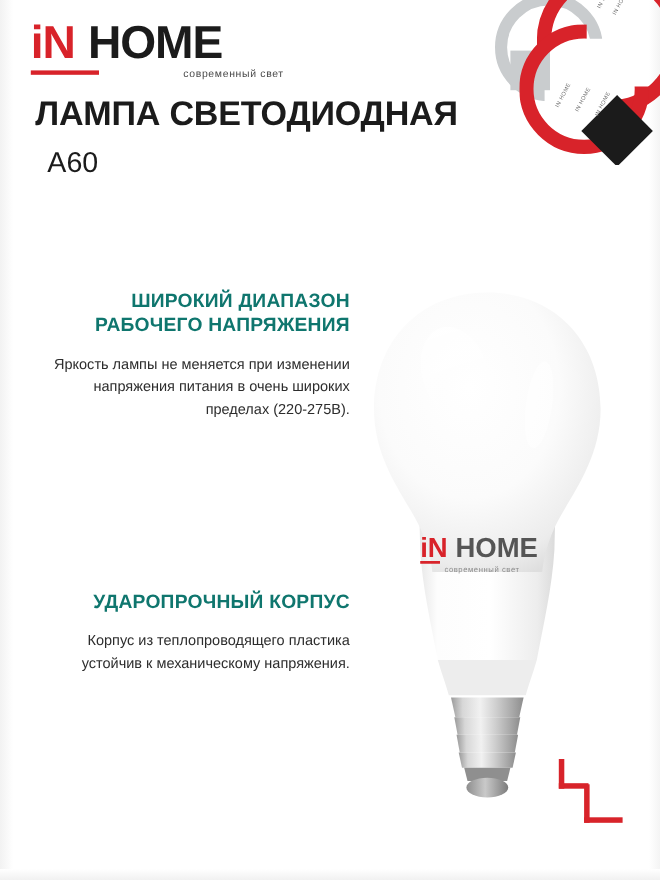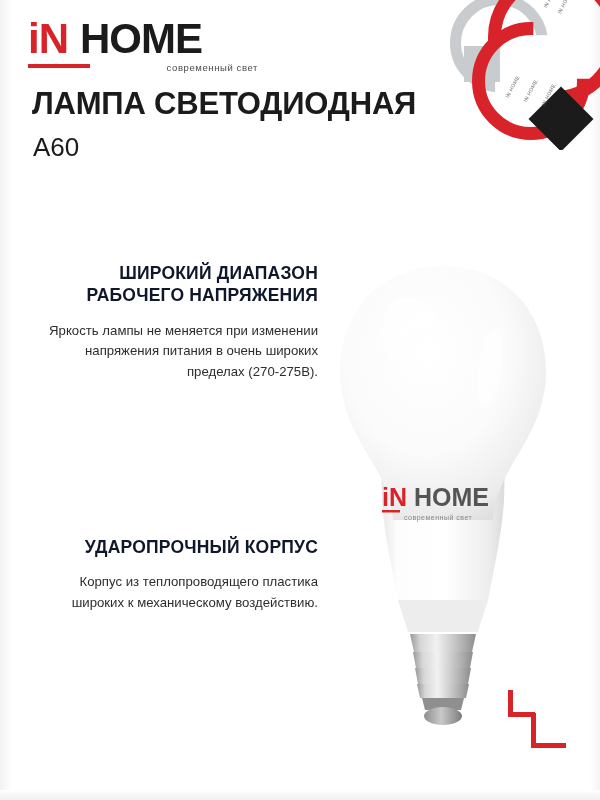--- a/index.html
+++ b/index.html
@@ -143,37 +143,37 @@
     left: 32px;
     top: 88px;
     font-size: 31px;
     font-weight: bold;
     letter-spacing: -0.2px;
     color: #1b1b1b;
     line-height: 1.05;
   }
   .subtitle {
     position: absolute;
-    left: 33px;
+    left: 43px;
     top: 132px;
     font-size: 26px;
     color: #1b1b1b;
     font-weight: normal;
   }
 
   
   .feature {
     position: absolute;
     width: 286px;
     left: 32px;
   }
   .feature-1 { top: 262px; }
   .feature-2 { top: 536px; }
   .feature-head {
-    color: #0f172a;
+    color: #0f766e;
     font-size: 17.5px;
     font-weight: bold;
     line-height: 1.28;
     letter-spacing: 0.2px;
     text-transform: uppercase;
     margin: 0 0 14px 0;
   }
   .feature-body {
     color: #2d2d2d;
     font-size: 13.2px;
@@ -266,26 +266,26 @@
     <div class="cm-label cm-l3">IN HOME</div>
     <div class="cm-label cm-l4">IN HOME</div>
     <div class="cm-label cm-l5">IN HOME</div>
   </div>
 
   <div class="title">ЛАМПА СВЕТОДИОДНАЯ</div>
   <div class="subtitle">A60</div>
 
   <div class="feature feature-1">
     <p class="feature-head">ШИРОКИЙ ДИАПАЗОН РАБОЧЕГО НАПРЯЖЕНИЯ</p>
-    <p class="feature-body">Яркость лампы не меняется при изменении напряжения питания в очень широких пределах (270-275В).</p>
+    <p class="feature-body">Яркость лампы не меняется при изменении напряжения питания в очень широких пределах (220-275В).</p>
   </div>
 
   <div class="feature feature-2">
     <p class="feature-head">УДАРОПРОЧНЫЙ КОРПУС</p>
-    <p class="feature-body">Корпус из теплопроводящего пластика широких к механическому воздействию.</p>
+    <p class="feature-body">Корпус из теплопроводящего пластика устойчив к механическому напряжения.</p>
   </div>
 
   <div class="bulb">
     <svg viewBox="0 0 250 480" width="250" height="480">
       <defs>
         <radialGradient id="globeGrad" cx="42%" cy="34%" r="72%">
           <stop offset="0%" stop-color="#ffffff"></stop>
           <stop offset="55%" stop-color="#fbfbfb"></stop>
           <stop offset="88%" stop-color="#ececec"></stop>
           <stop offset="100%" stop-color="#dedede"></stop>

